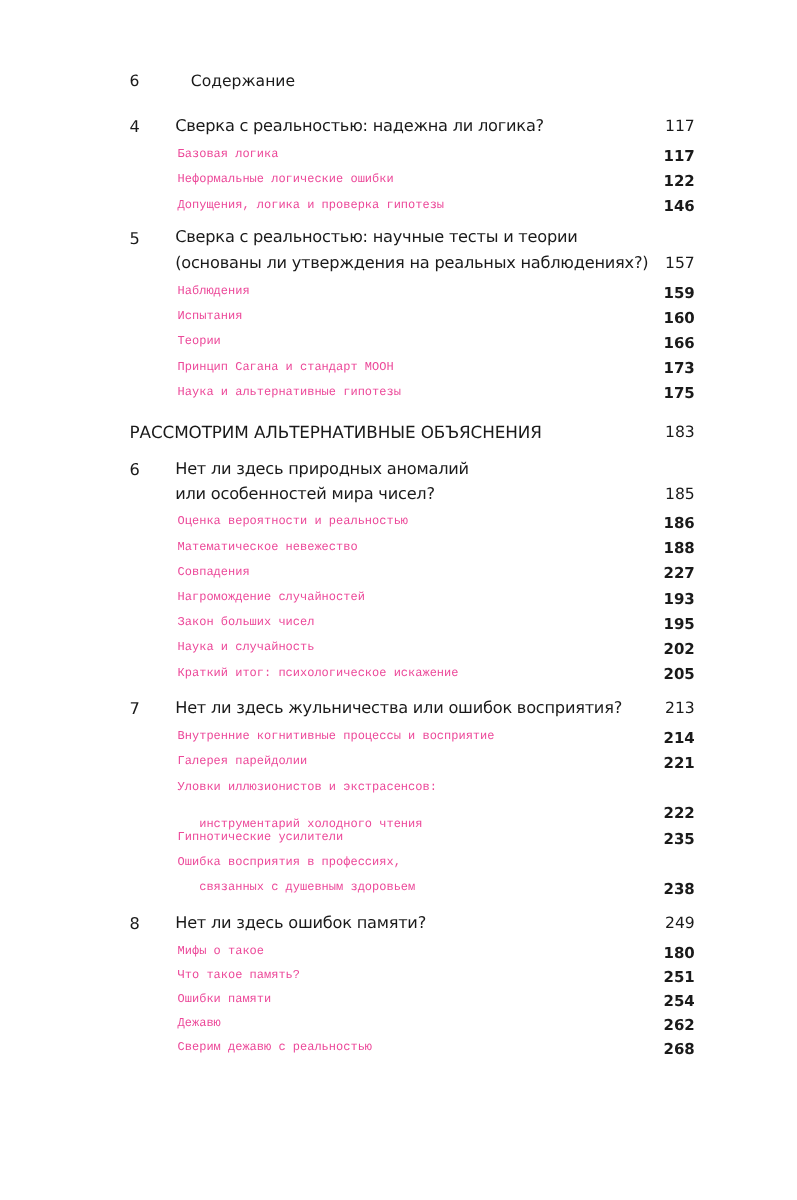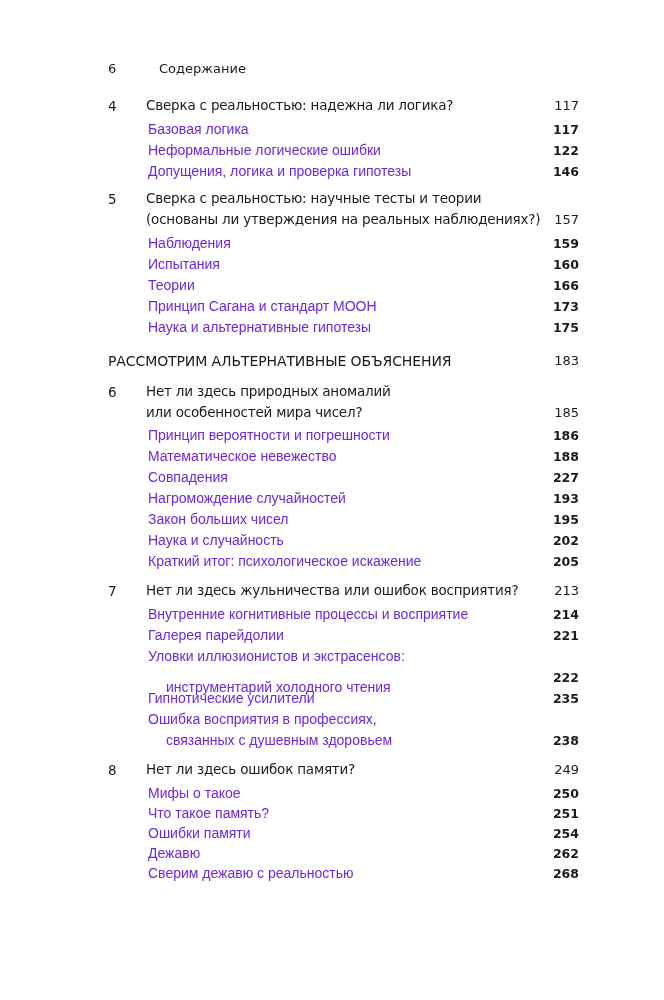--- a/index.html
+++ b/index.html
@@ -7,21 +7,21 @@
   .page { position: absolute; left: 0; top: 0; width: 664px; height: 1000px; }
 
   .running-head { position: absolute; top: 61px; left: 108px; font-family: "DejaVu Sans", sans-serif; font-size: 13px; }
   .running-head .pg { position: absolute; left: 0; top: 0; }
   .running-head .ttl { position: absolute; left: 51px; top: 0; white-space: nowrap; }
 
   .row { position: absolute; left: 0; width: 664px; }
   .num { position: absolute; left: 108px; font-family: "DejaVu Sans", sans-serif; font-size: 13.5px; }
   .ch-title { position: absolute; left: 146px; font-family: "DejaVu Sans", sans-serif; font-size: 13.5px; line-height: 21px; white-space: nowrap; letter-spacing: -0.2px; }
   .part-title { position: absolute; left: 108px; font-family: "DejaVu Sans", sans-serif; font-size: 14px; white-space: nowrap; letter-spacing: -0.1px; }
-  .sub-title { position: absolute; left: 148px; font-family: Liberation Sans, sans-serif; font-size: 14px; line-height: 21px; white-space: nowrap; color: #6d28d9; }
+  .sub-title { position: absolute; left: 148px; font-family: Liberation Mono, monospace; font-size: 10px; line-height: 21px; white-space: nowrap; color: #ec4899; }
   .pnum { position: absolute; right: 85px; font-family: "DejaVu Sans", sans-serif; font-size: 13px; }
   .pnum.bold { font-weight: bold; font-size: 12.5px; }
 </style>
 </head>
 <body>
 
 <div class="page">
 
   <div class="running-head">
     <span class="pg">6</span>
@@ -78,21 +78,21 @@
     <span class="pnum">183</span>
   </div>
 
   <div class="row" style="top:384px">
     <span class="num">6</span>
     <span class="ch-title" style="top:-3px">Нет ли здесь природных аномалий</span>
     <span class="ch-title" style="top:18px">или особенностей мира чисел?</span>
     <span class="pnum" style="top:21px">185</span>
   </div>
   <div class="row" style="top:428px">
-    <span class="sub-title" style="top:-3px">Принцип вероятности и погрешности</span>
+    <span class="sub-title" style="top:-3px">Оценка вероятности и реальностью</span>
     <span class="pnum bold">186</span>
   </div>
   <div class="row" style="top:449px">
     <span class="sub-title" style="top:-3px">Математическое невежество</span>
     <span class="pnum bold">188</span>
   </div>
   <div class="row" style="top:470px">
     <span class="sub-title" style="top:-3px">Совпадения</span>
     <span class="pnum bold">227</span>
   </div>
@@ -141,21 +141,21 @@
     <span class="pnum bold" style="top:21px">238</span>
   </div>
 
   <div class="row" style="top:762px">
     <span class="num">8</span>
     <span class="ch-title" style="top:-3px">Нет ли здесь ошибок памяти?</span>
     <span class="pnum">249</span>
   </div>
   <div class="row" style="top:786px">
     <span class="sub-title" style="top:-3px">Мифы о такое</span>
-    <span class="pnum bold">250</span>
+    <span class="pnum bold">180</span>
   </div>
   <div class="row" style="top:806px">
     <span class="sub-title" style="top:-3px">Что такое память?</span>
     <span class="pnum bold">251</span>
   </div>
   <div class="row" style="top:826px">
     <span class="sub-title" style="top:-3px">Ошибки памяти</span>
     <span class="pnum bold">254</span>
   </div>
   <div class="row" style="top:846px">

